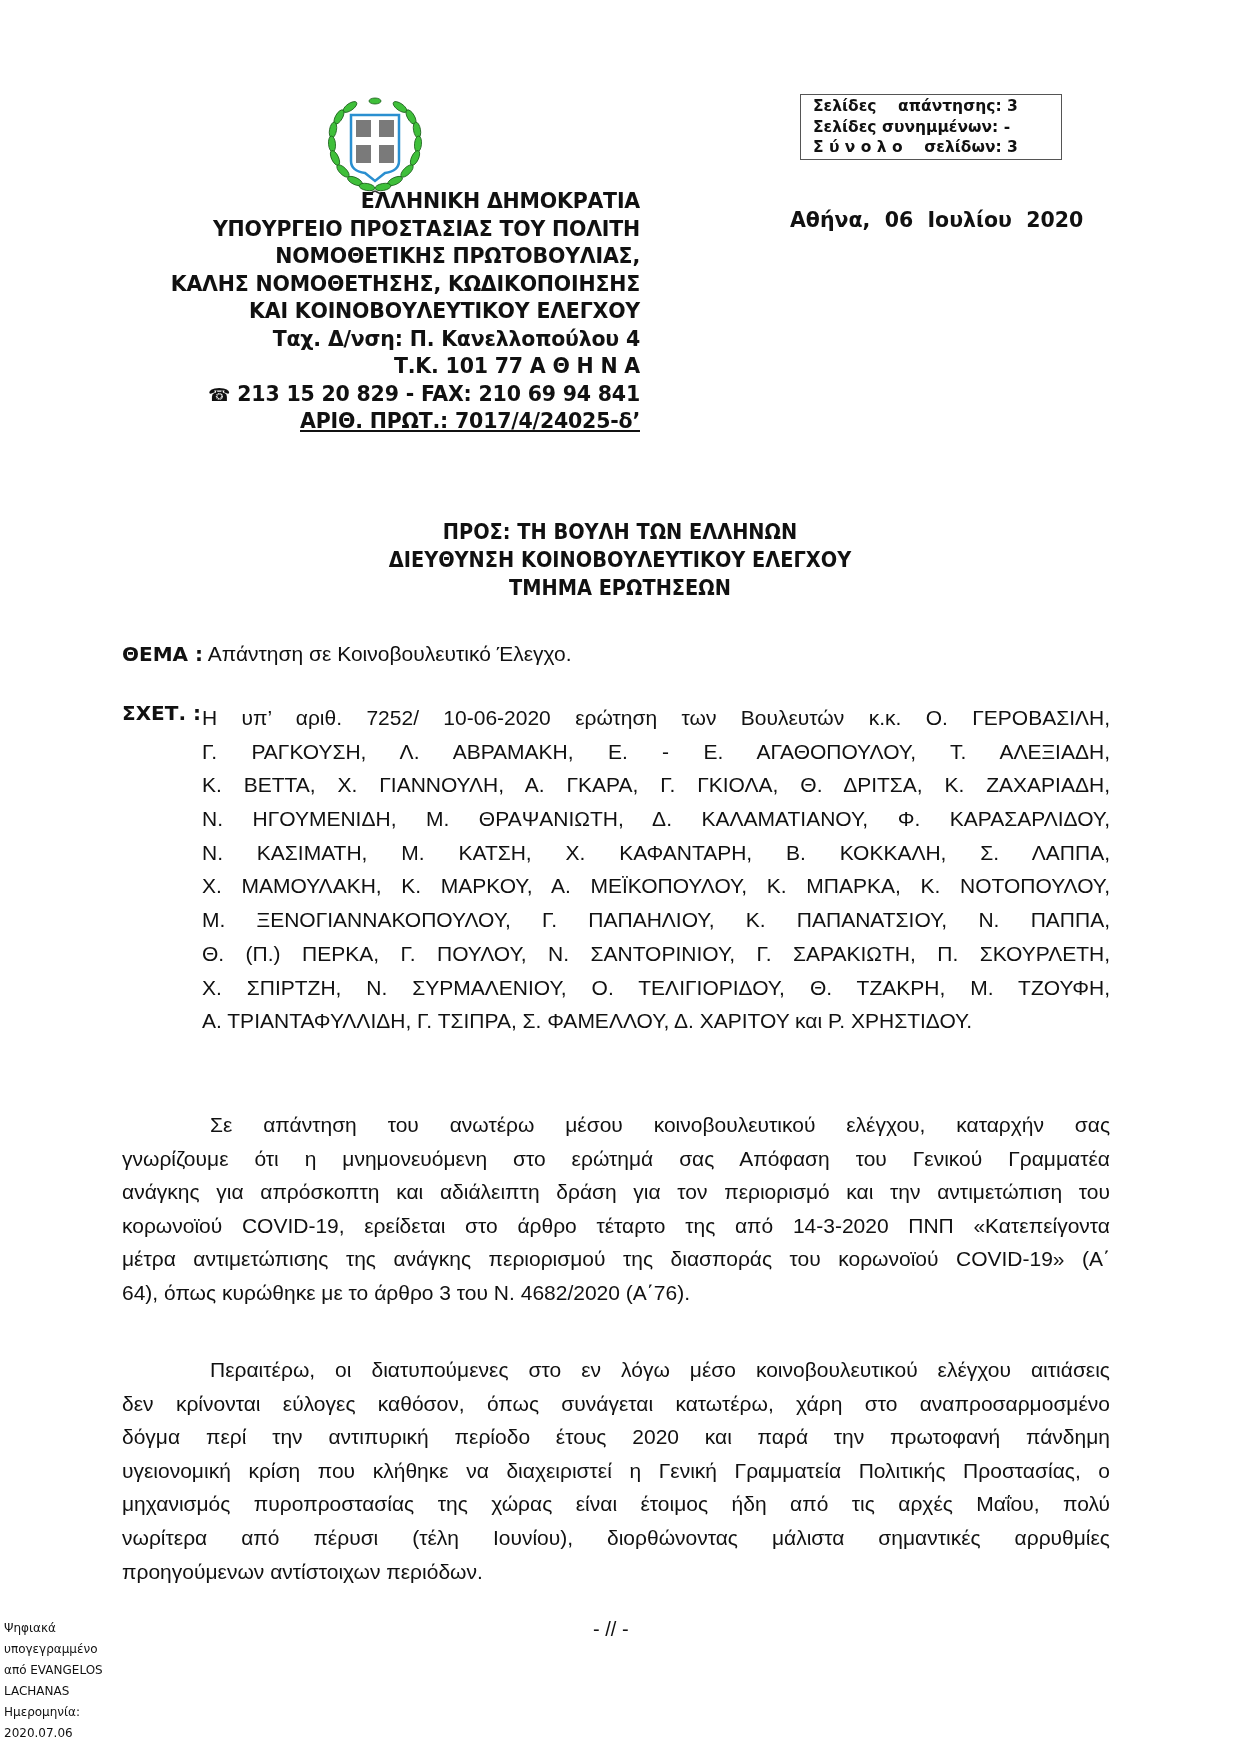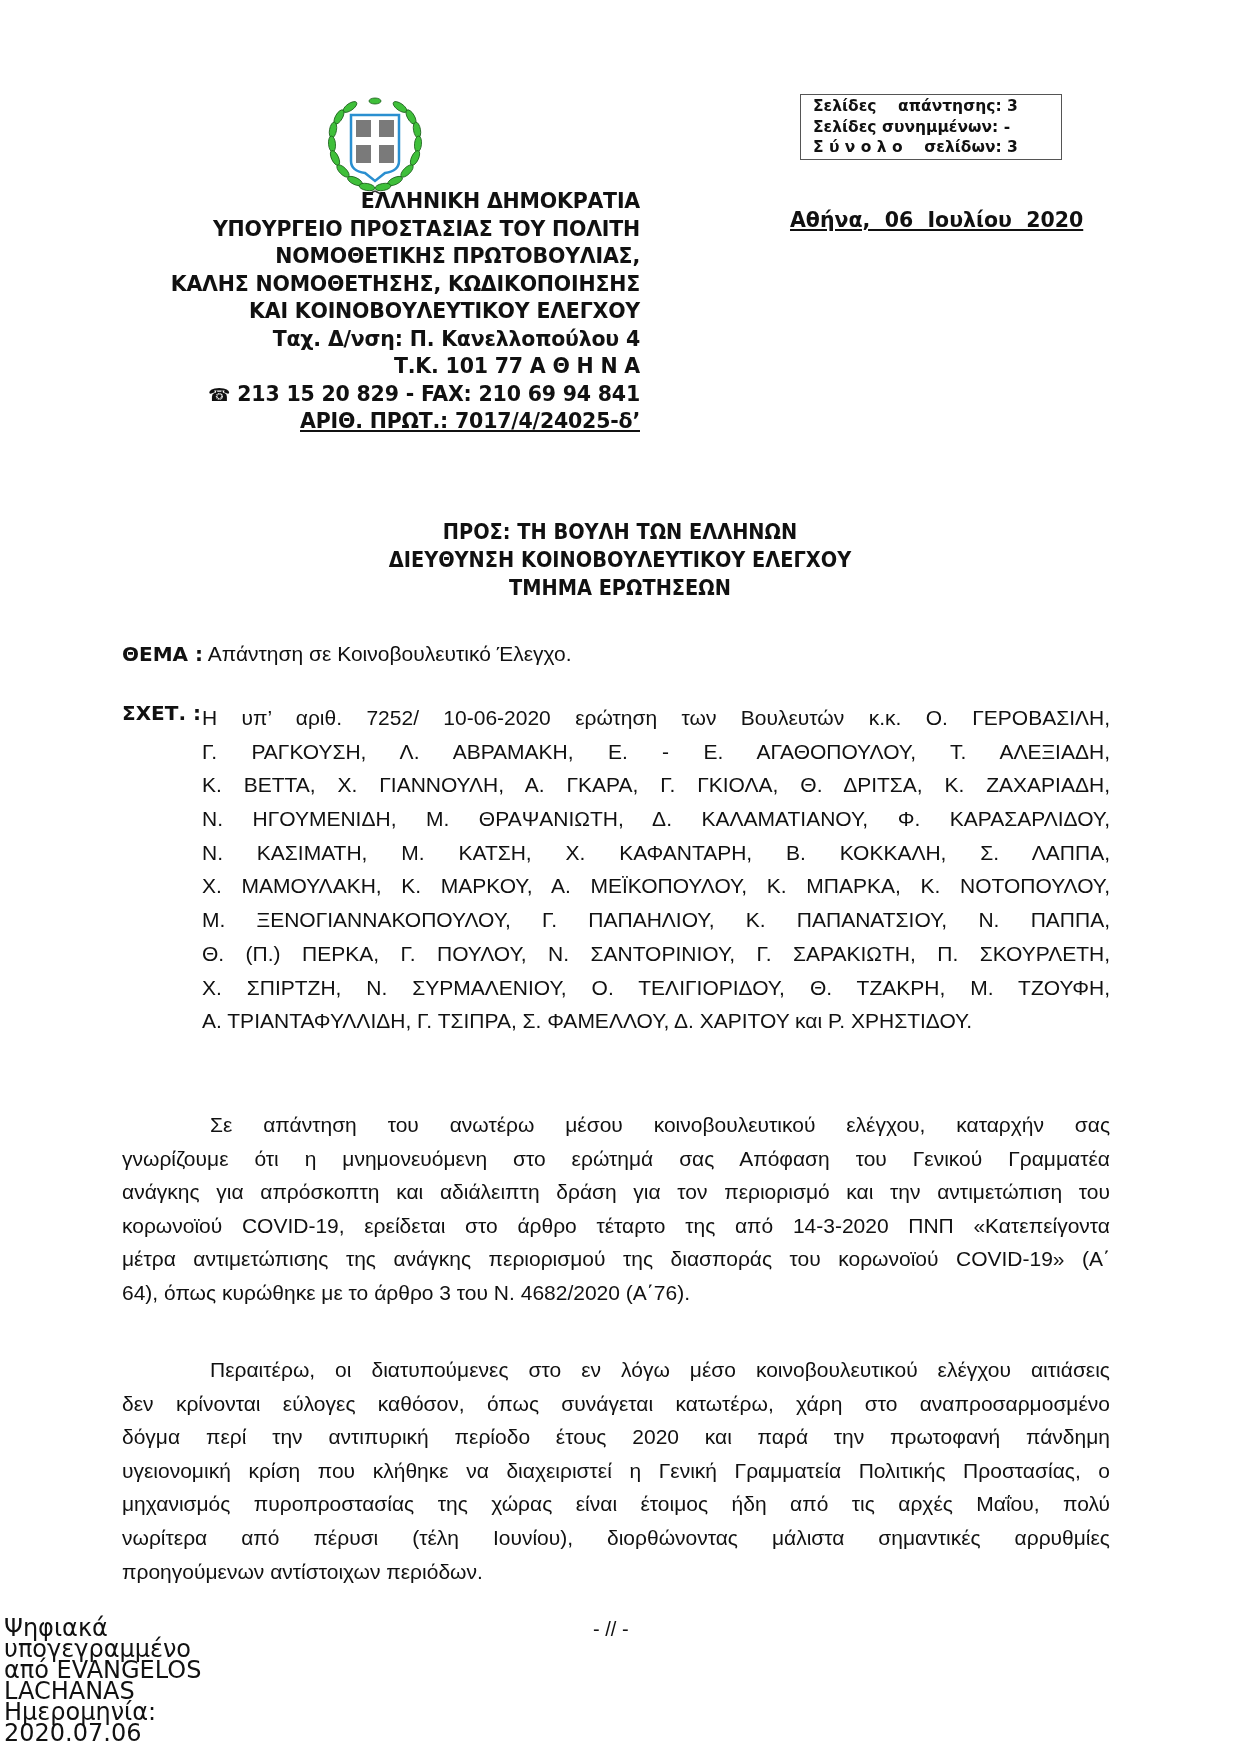--- a/index.html
+++ b/index.html
@@ -18,21 +18,20 @@
   .phone-icon { font-size: 18px; }
   .pages-box {
     position: absolute; left: 800px; top: 94px; width: 262px; height: 66px;
     border: 1.5px solid #555; box-sizing: border-box;
     padding: 1px 0 0 12px; font-weight: bold; font-size: 15.5px; line-height: 20.5px;
   }
   .pages-box .row { white-space: pre; }
   .date-line {
     position: absolute; left: 790px; top: 208px; font-weight: bold; font-size: 20.5px;
     white-space: pre;
-    text-decoration: underline;
   }
   .recipient {
     position: absolute; left: 280px; top: 518px; width: 680px;
     text-align: center; font-weight: bold; font-size: 21.5px; line-height: 28px;
     font-family: "DejaVu Sans Condensed", "DejaVu Sans", sans-serif;
   }
   .recipient div { white-space: nowrap; }
   .subject {
     position: absolute; left: 122px; top: 642px; font-size: 20px; white-space: nowrap;
   }
@@ -58,21 +57,21 @@
     height: 33.6px; line-height: 33.6px; text-align: justify; text-align-last: justify;
     white-space: nowrap;
   }
   .para .line.indent { padding-left: 88px; }
   .para .line.last { text-align-last: left; }
   .page-marker {
     position: absolute; left: 593px; top: 1618px; font-size: 20px;
     font-family: "Liberation Sans", sans-serif;
   }
   .signature {
-    position: absolute; left: 4px; top: 1618px; font-size: 24px; line-height: 21px;
+    position: absolute; left: 4px; top: 1618px; font-size: 12px; line-height: 21px;
     font-family: "DejaVu Sans", sans-serif; color: #111;
   }
   .signature div { white-space: nowrap; }
 </style>
 </head>
 <body>
 
 <div class="emblem">
   <svg width="100" height="102" viewBox="0 0 100 102" xmlns="http://www.w3.org/2000/svg">
     <g fill="#3fbf3a" stroke="#1a5e1a" stroke-width="0.8">

